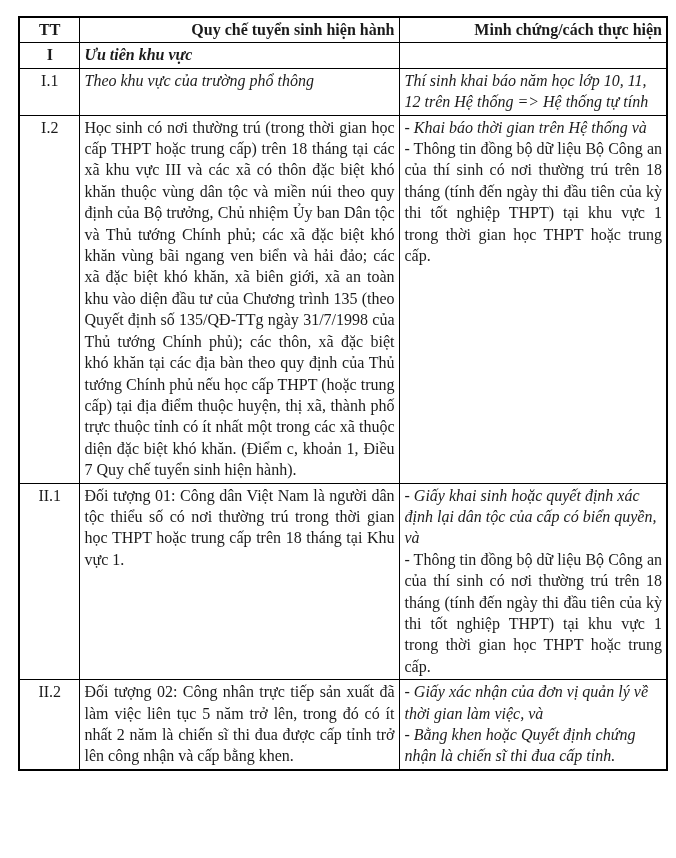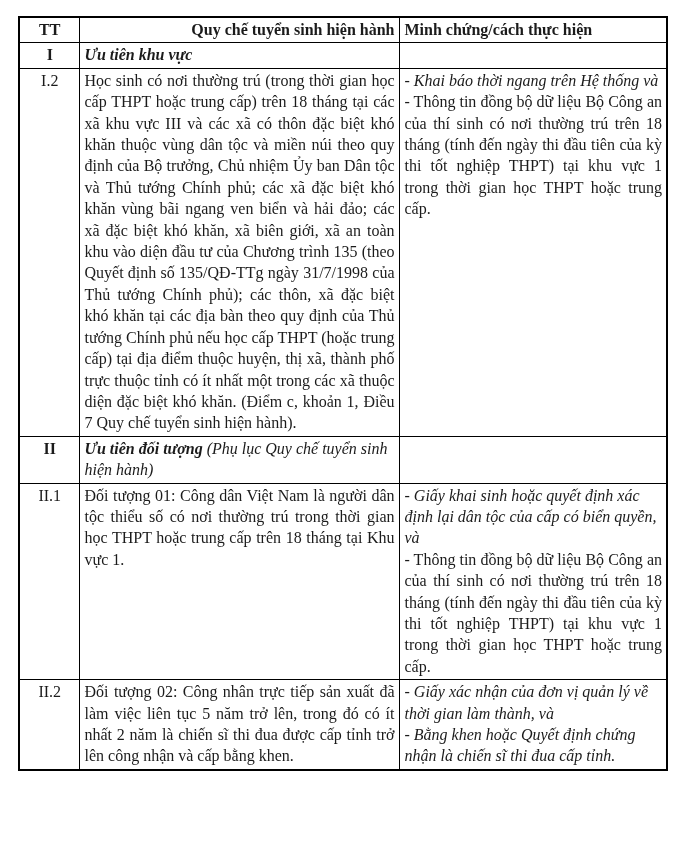--- a/index.html
+++ b/index.html
@@ -36,21 +36,21 @@
     padding: 1px 4px 2px 5px;
   }
   thead th {
     font-weight: bold;
     border-bottom: 2px solid #000;
     padding-top: 2px;
     padding-bottom: 2px;
   }
   th.c1, td.c1 { text-align: center; padding-left: 2px; padding-right: 2px; }
   th.c2 { text-align: right; }
-  th.c3 { text-align: left; }
+  th.c3 { text-align: right; }
   td.c1.sec { font-weight: bold; }
   td.c2 { padding-left: 6px; }
   td.c3 { padding-left: 6px; }
   p { margin: 0; }
   .b { font-weight: bold; }
   .just { text-align: justify; }
   .left { text-align: left; font-style: italic; }
 </style>
 </head>
 <body>
@@ -71,56 +71,58 @@
     </thead>
     <tbody>
       <tr>
         <td class="c1 sec">I</td>
         <td class="c2">
           <p class="b left">Ưu tiên khu vực</p>
         </td>
         <td class="c3"></td>
       </tr>
 
+      <tr>
+        <td class="c1">I.1</td>
+        <td class="c2">
+          <p class="left">Theo khu vực của trường phổ thông</p>
+        </td>
+        <td class="c3">
+          <p class="left">Thí sinh khai báo năm học lớp 10, 11, 12 trên Hệ thống =&gt; Hệ thống tự tính</p>
+        </td>
+      </tr>
 
       <tr>
         <td class="c1">I.2</td>
         <td class="c2">
           <p class="just">Học sinh có nơi thường trú (trong thời gian học cấp THPT hoặc trung cấp) trên 18 tháng tại các xã khu vực III và các xã có thôn đặc biệt khó khăn thuộc vùng dân tộc và miền núi theo quy định của Bộ trưởng, Chủ nhiệm Ủy ban Dân tộc và Thủ tướng Chính phủ; các xã đặc biệt khó khăn vùng bãi ngang ven biển và hải đảo; các xã đặc biệt khó khăn, xã biên giới, xã an toàn khu vào diện đầu tư của Chương trình 135 (theo Quyết định số 135/QĐ-TTg ngày 31/7/1998 của Thủ tướng Chính phủ); các thôn, xã đặc biệt khó khăn tại các địa bàn theo quy định của Thủ tướng Chính phủ nếu học cấp THPT (hoặc trung cấp) tại địa điểm thuộc huyện, thị xã, thành phố trực thuộc tỉnh có ít nhất một trong các xã thuộc diện đặc biệt khó khăn. (Điểm c, khoản 1, Điều 7 Quy chế tuyển sinh hiện hành).</p>
         </td>
         <td class="c3">
-          <p class="left">- Khai báo thời ngang trên Hệ thống và</p>
+          <p class="left">- Khai báo thời gian trên Hệ thống và</p>
           <p class="just">- Thông tin đồng bộ dữ liệu Bộ Công an của thí sinh có nơi thường trú trên 18 tháng (tính đến ngày thi đầu tiên của kỳ thi tốt nghiệp THPT) tại khu vực 1 trong thời gian học THPT hoặc trung cấp.</p>
         </td>
       </tr>
 
-      <tr>
-        <td class="c1 sec">II</td>
-        <td class="c2">
-          <p class="left"><span class="b">Ưu tiên đối tượng</span><span> (Phụ lục Quy chế tuyển sinh hiện hành)</span></p>
-        </td>
-        <td class="c3"></td>
-      </tr>
 
       <tr>
         <td class="c1">II.1</td>
         <td class="c2">
           <p class="just">Đối tượng 01: Công dân Việt Nam là người dân tộc thiểu số có nơi thường trú trong thời gian học THPT hoặc trung cấp trên 18 tháng tại Khu vực 1.</p>
         </td>
         <td class="c3">
           <p class="left">- Giấy khai sinh hoặc quyết định xác định lại dân tộc của cấp có biển quyền, và</p>
           <p class="just">- Thông tin đồng bộ dữ liệu Bộ Công an của thí sinh có nơi thường trú trên 18 tháng (tính đến ngày thi đầu tiên của kỳ thi tốt nghiệp THPT) tại khu vực 1 trong thời gian học THPT hoặc trung cấp.</p>
         </td>
       </tr>
 
       <tr>
         <td class="c1">II.2</td>
         <td class="c2">
           <p class="just">Đối tượng 02: Công nhân trực tiếp sản xuất đã làm việc liên tục 5 năm trở lên, trong đó có ít nhất 2 năm là chiến sĩ thi đua được cấp tỉnh trở lên công nhận và cấp bằng khen.</p>
         </td>
         <td class="c3">
-          <p class="left">- Giấy xác nhận của đơn vị quản lý về thời gian làm thành, và</p>
+          <p class="left">- Giấy xác nhận của đơn vị quản lý về thời gian làm việc, và</p>
           <p class="left">- Bằng khen hoặc Quyết định chứng nhận là chiến sĩ thi đua cấp tỉnh.</p>
         </td>
       </tr>
     </tbody>
   </table>
 </div>
 
 </body></html>

